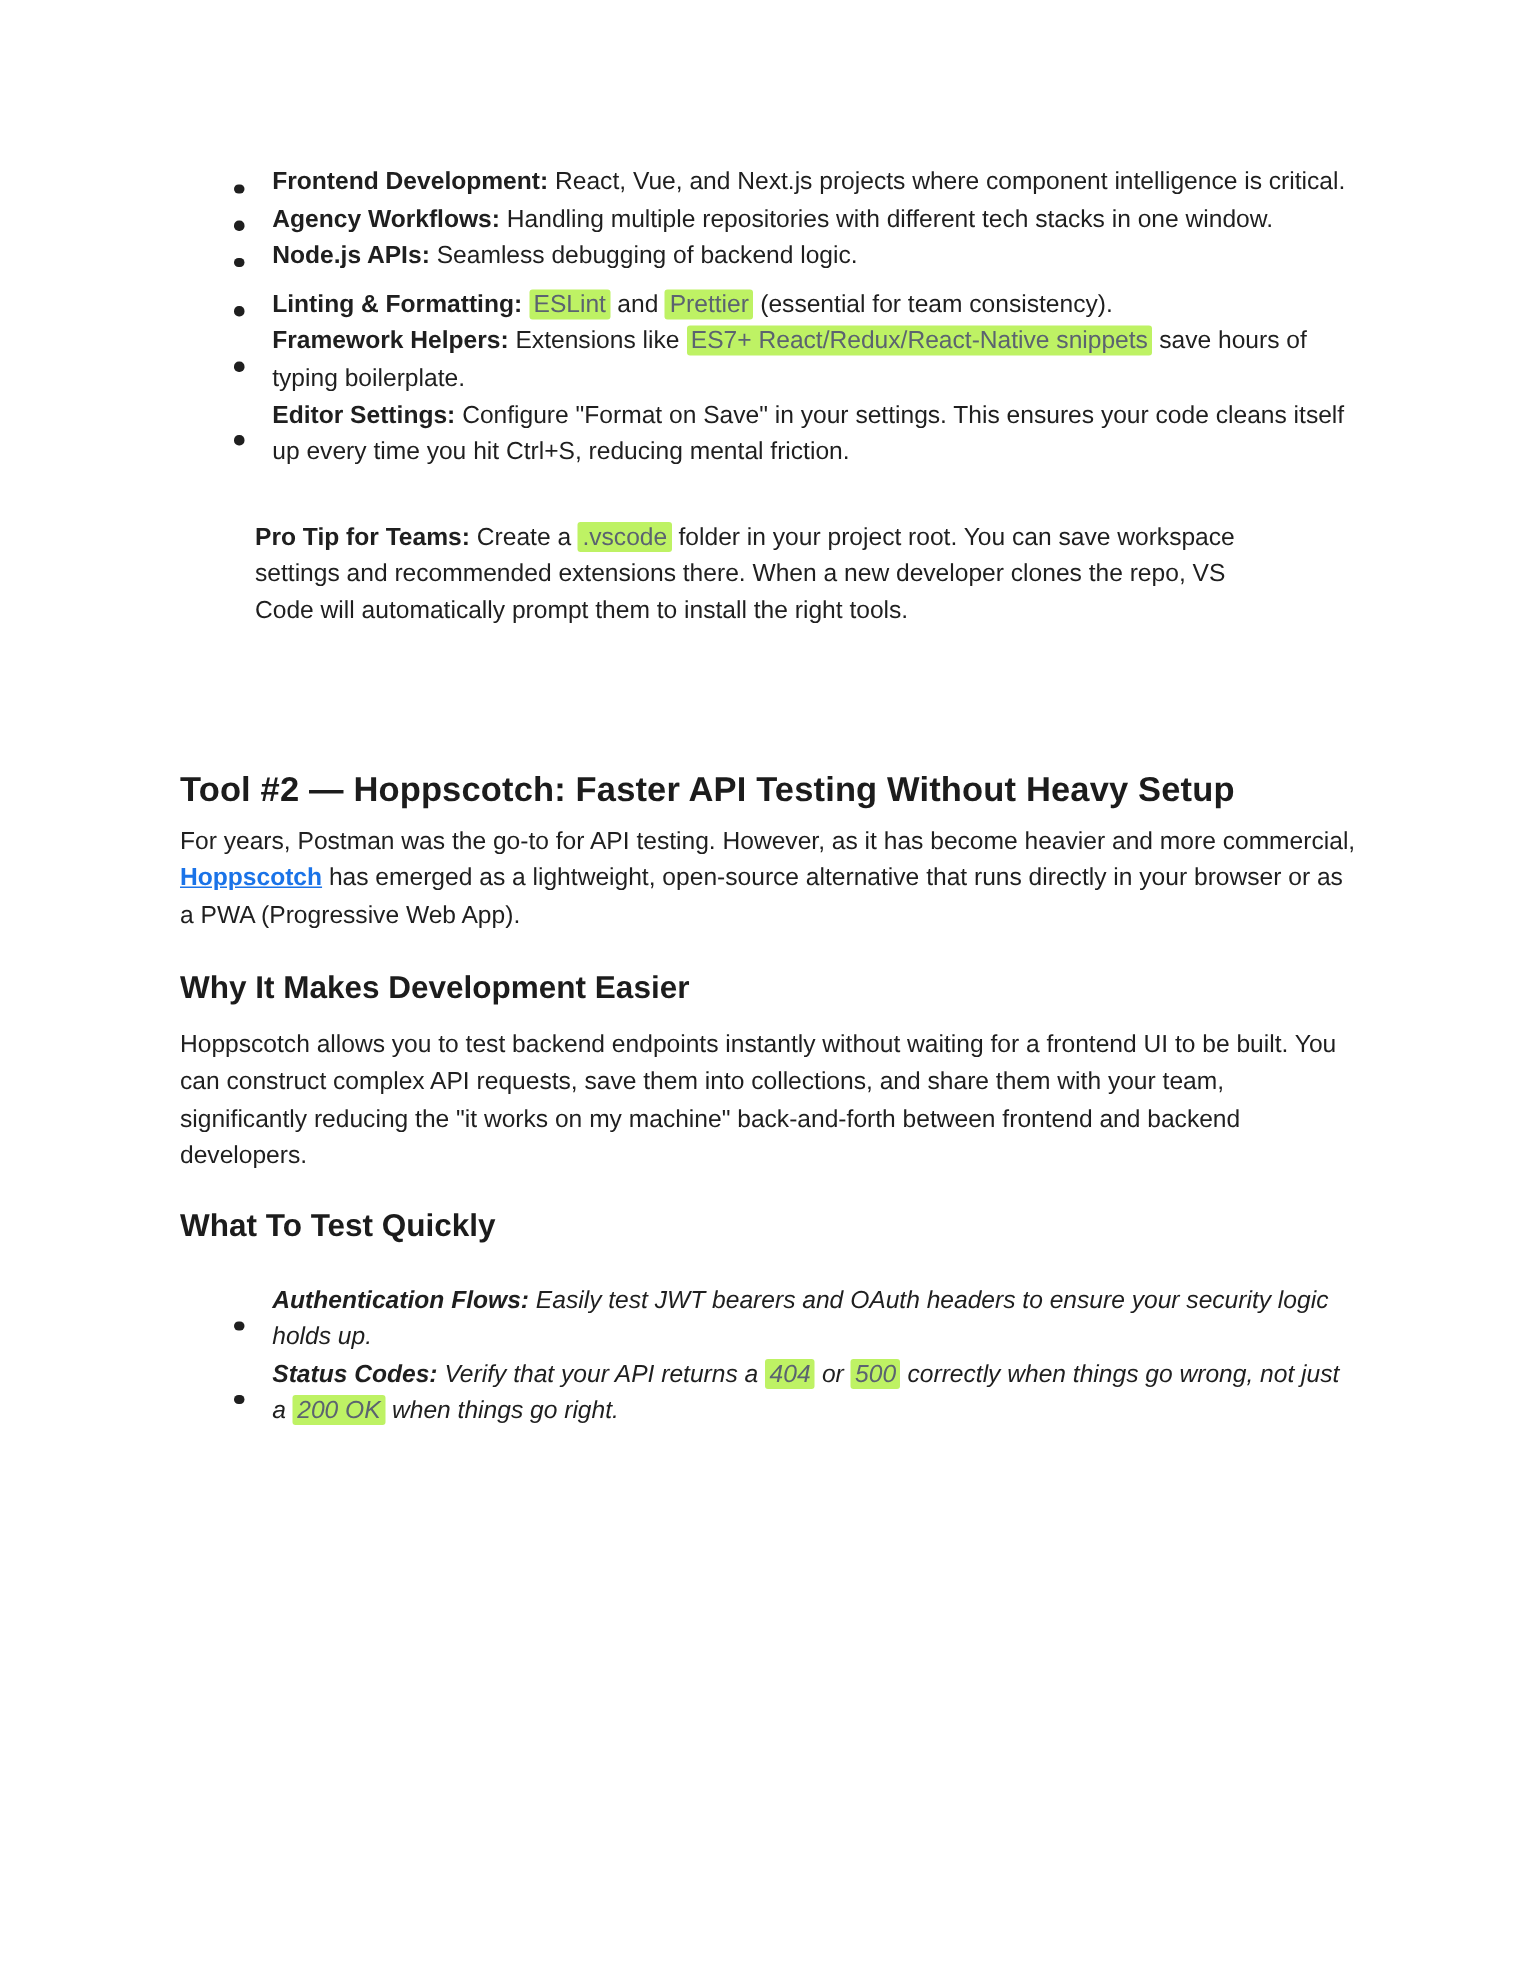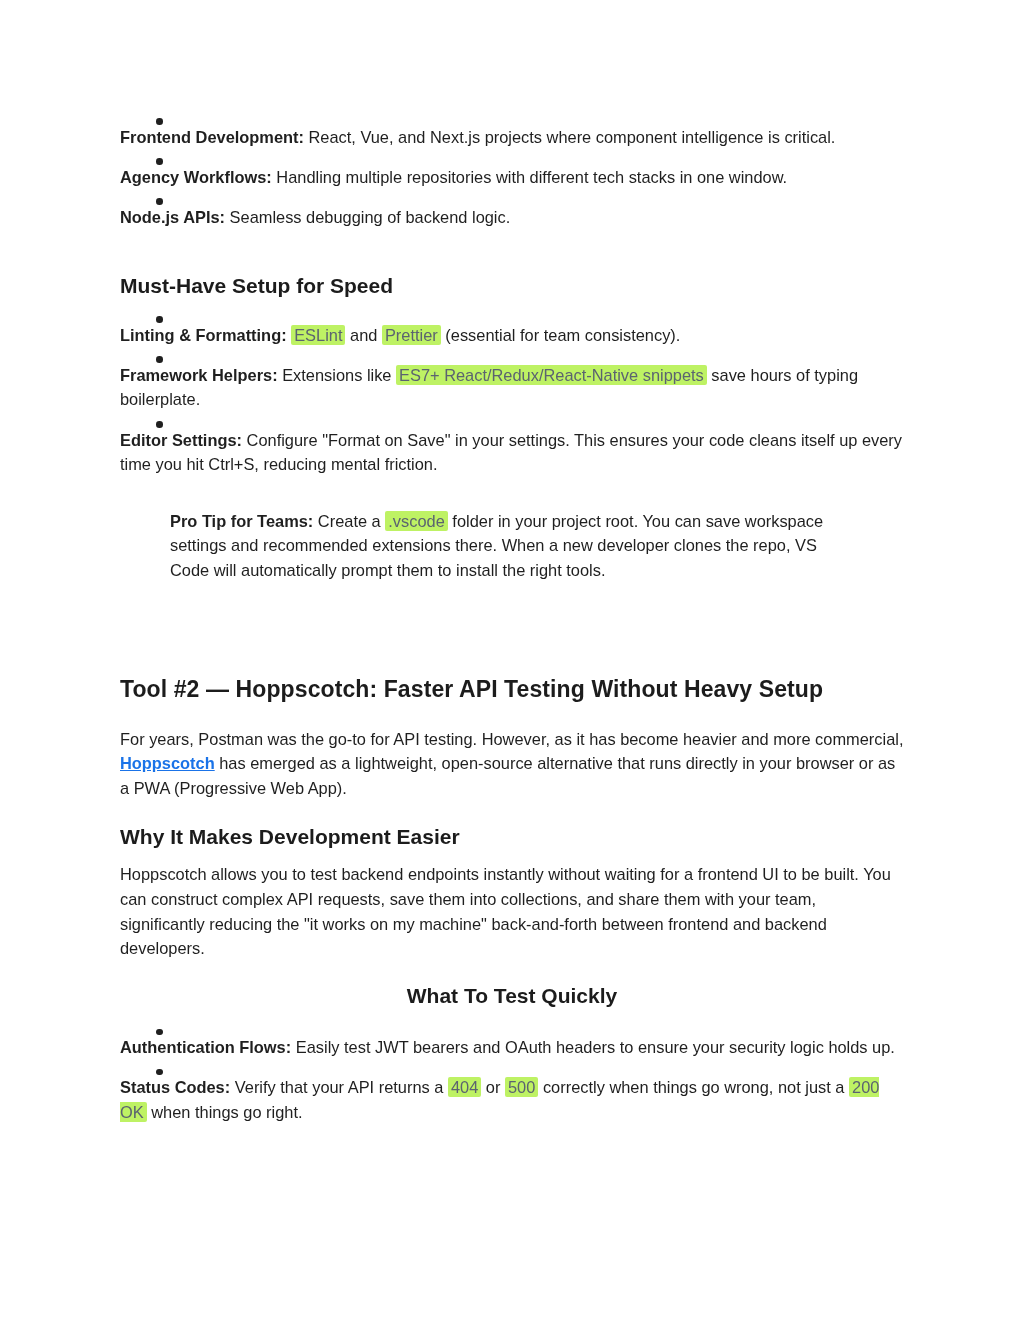--- a/index.html
+++ b/index.html
@@ -28,30 +28,30 @@
   }
   h2 {
     font-size: 21px;
     line-height: 26px;
     font-weight: 700;
     color: #1c1c1c;
     margin: 0;
   }
   .h2-setup { margin-top: 44px; }
   .h2-why  { margin-top: 24px; }
-  .h2-test { margin-top: 22px; text-align: center; }
+  .h2-test { margin-top: 22px; }
 
   .p-setup { margin-top: 12px; }
-  .p-tool2 { margin-top: 19px; }
+  .p-tool2 { margin-top: 4px; }
   .p-why   { margin-top: 12px; }
 
   ul.blist { list-style: none; margin: 0; padding: 0; }
   ul.setup-list { margin-top: 8px; }
-  ul.test-list  { margin-top: 11px; }
-  li.bli { display: flex; align-items: flex-start; flex-direction: column; }
+  ul.test-list  { margin-top: 24px; font-style: italic; }
+  li.bli { display: flex; align-items: center; }
   .dot {
     flex: none;
     width: 6.5px; height: 6.5px;
     border-radius: 50%;
     background: #1f1f1f;
     margin: 9px 19px 0 36px;
   }
   .li-text { flex: 1; }
 
   b, .b { font-weight: 700; }
@@ -87,21 +87,20 @@
     <li class="bli">
       <span class="dot"></span>
       <p class="li-text"><b>Agency Workflows:</b><span> Handling multiple repositories with different tech stacks in one window.</span></p>
     </li>
     <li class="bli">
       <span class="dot"></span>
       <p class="li-text"><b>Node.js APIs:</b><span> Seamless debugging of backend logic.</span></p>
     </li>
   </ul>
 
-  <h2 class="h2-setup">Must-Have Setup for Speed</h2>
 
   <ul class="blist setup-list body-text">
     <li class="bli">
       <span class="dot"></span>
       <p class="li-text"><b>Linting &amp; Formatting:</b><span> </span><span class="codechip">ESLint</span><span> and </span><span class="codechip">Prettier</span><span> (essential for team consistency).</span></p>
     </li>
     <li class="bli">
       <span class="dot"></span>
       <p class="li-text"><b>Framework Helpers:</b><span> Extensions like </span><span class="codechip">ES7+ React/Redux/React-Native snippets</span><span> save hours of typing boilerplate.</span></p>
     </li>

